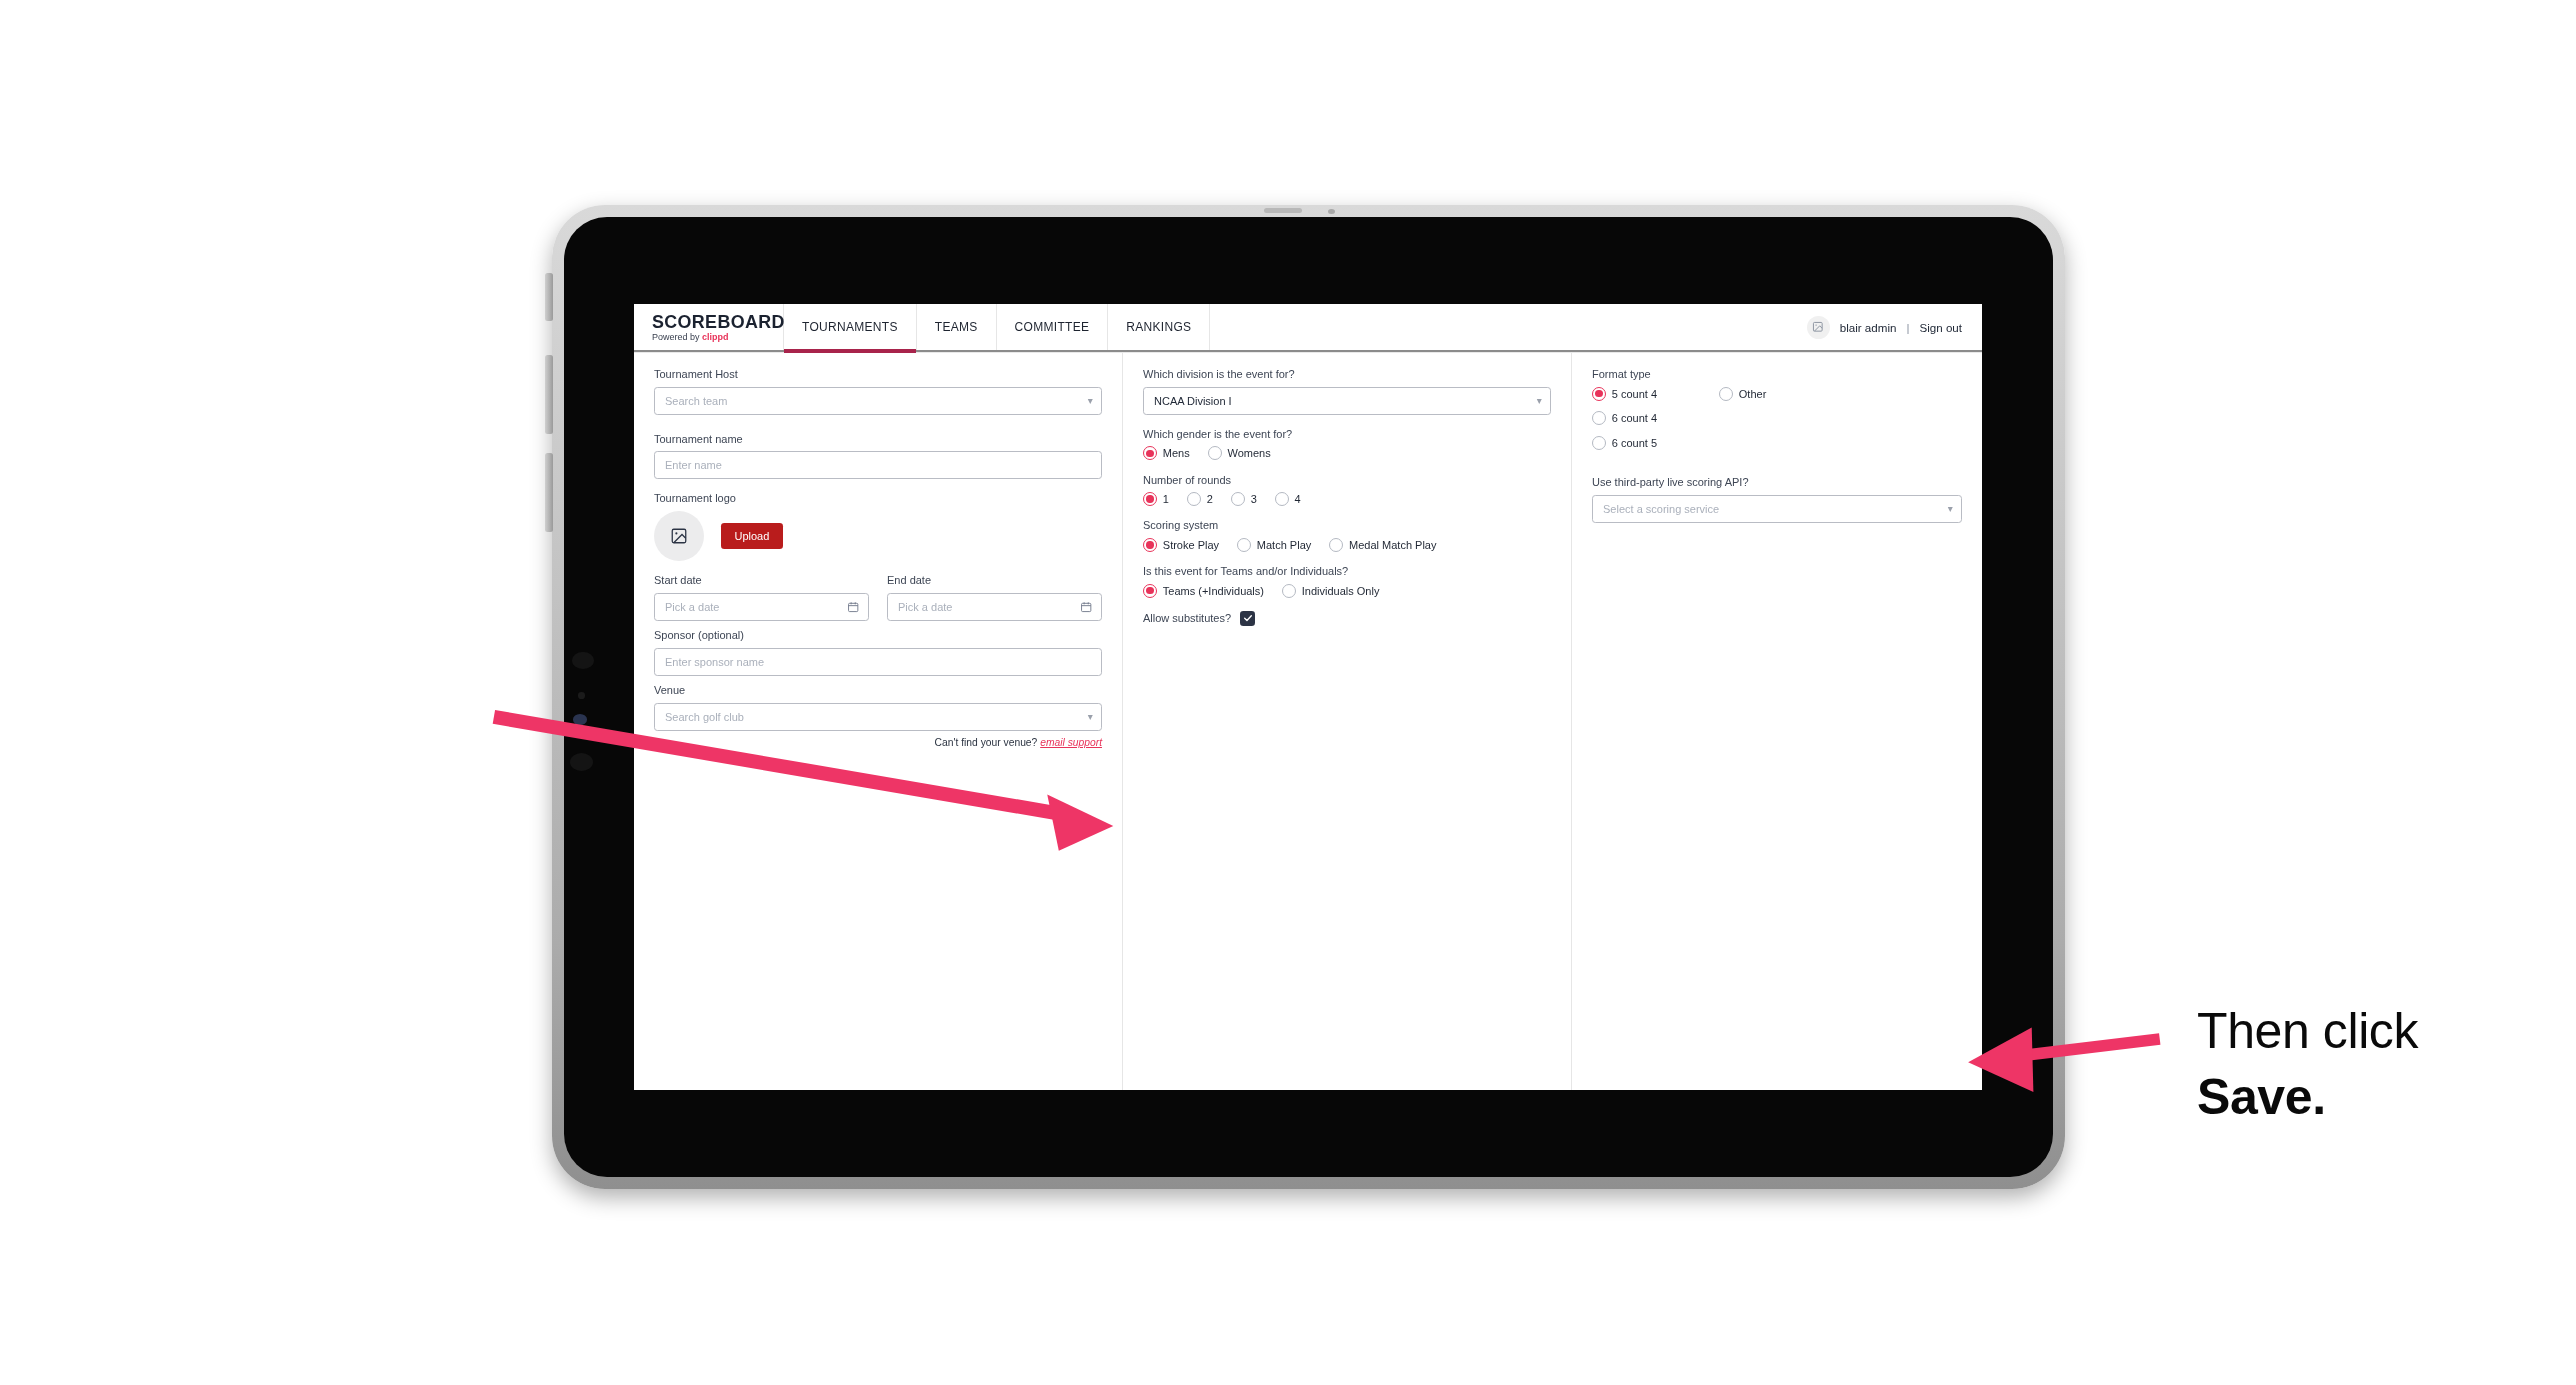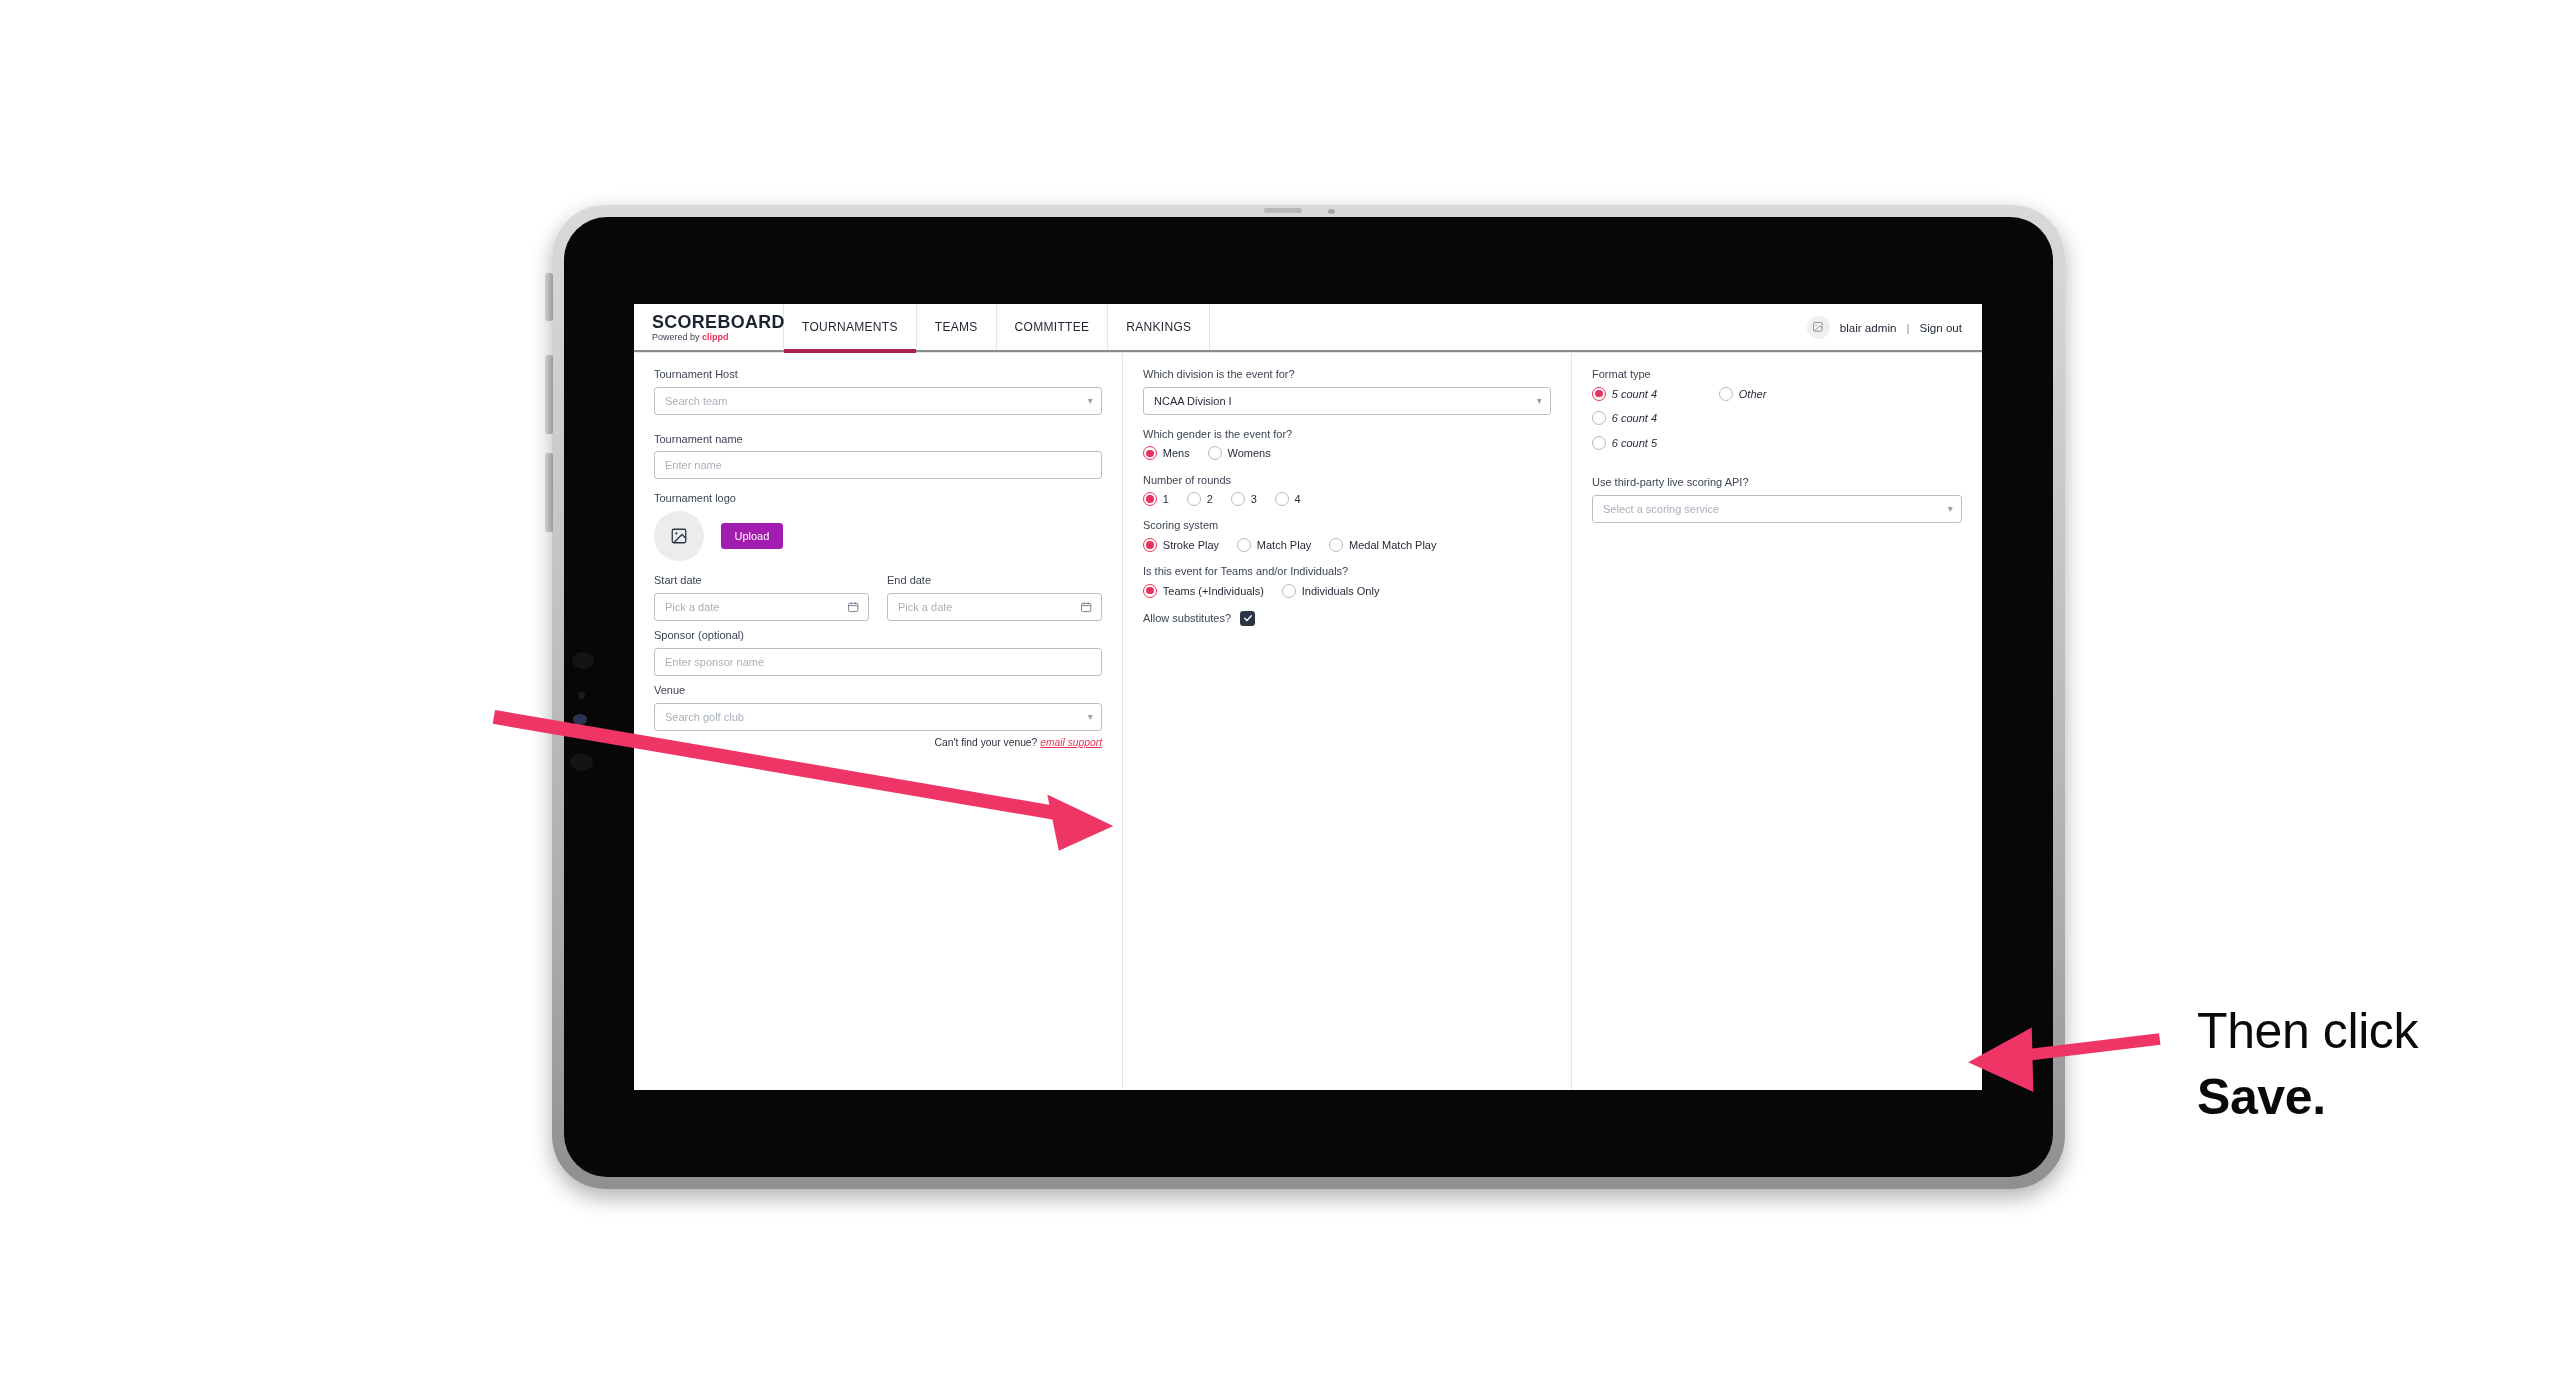--- a/index.html
+++ b/index.html
@@ -197,21 +197,21 @@
 
   
   .logo-row { display: flex; align-items: center; gap: 16.5px; }
   .logo-circle {
     width: 50px; height: 50px; border-radius: 50%;
     background: #ececed;
     display: flex; align-items: center; justify-content: center;
   }
   .logo-circle svg { width: 18px; height: 18px; color: #2c3445; }
   .upload-btn {
-    background: #a21caf; color: #fff;
+    background: #b91c1c; color: #fff;
     font-size: 11px;
     padding: 7.4px 14px;
     border-radius: 3.3px;
     cursor: pointer;
   }
 
   .helper {
     font-size: 10.3px; color: #2b3341;
     text-align: right;
     margin-top: 6.6px;
@@ -231,21 +231,21 @@
     border: 1.3px solid #b4b9c2;
     background: #fff;
     display: flex; align-items: center; justify-content: center;
     flex: 0 0 14px;
   }
   .radio.on { border-color: #e8335a; }
   .radio.on::after {
     content: ""; width: 7.4px; height: 7.4px; border-radius: 50%;
     background: #e8335a;
   }
-  .radio-col { display: flex; flex-direction: column; gap: 10.7px; font-style: italic; }
+  .radio-col { display: flex; flex-direction: column; gap: 10.7px; }
   .fmt-grid { display: flex; }
   .fmt-grid .left { width: 127px; }
 
   .check-row { display: flex; align-items: center; gap: 9px; }
   .checkbox {
     width: 15px; height: 15px; border-radius: 3.3px;
     background: #2c3445;
     display: flex; align-items: center; justify-content: center;
     cursor: pointer;
   }

